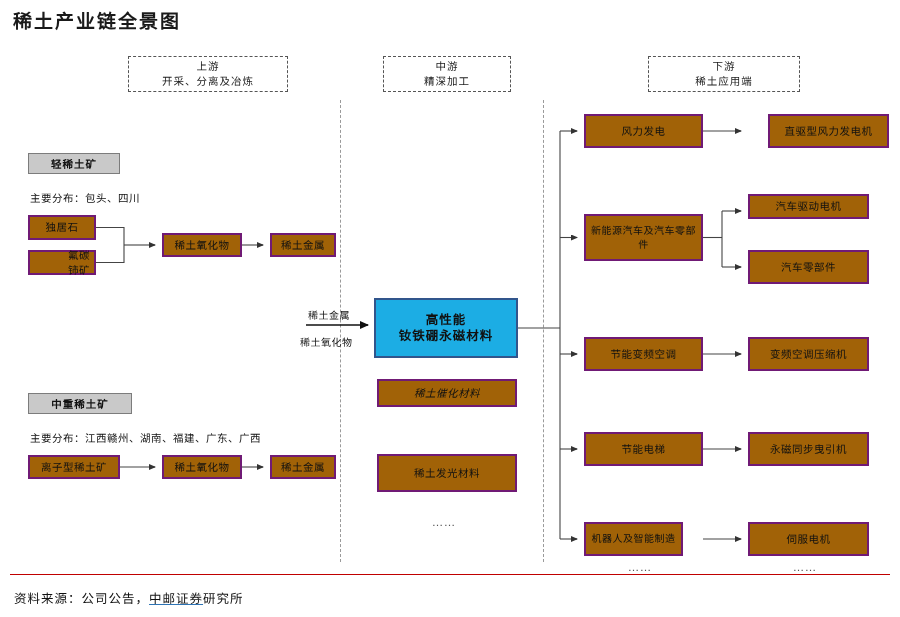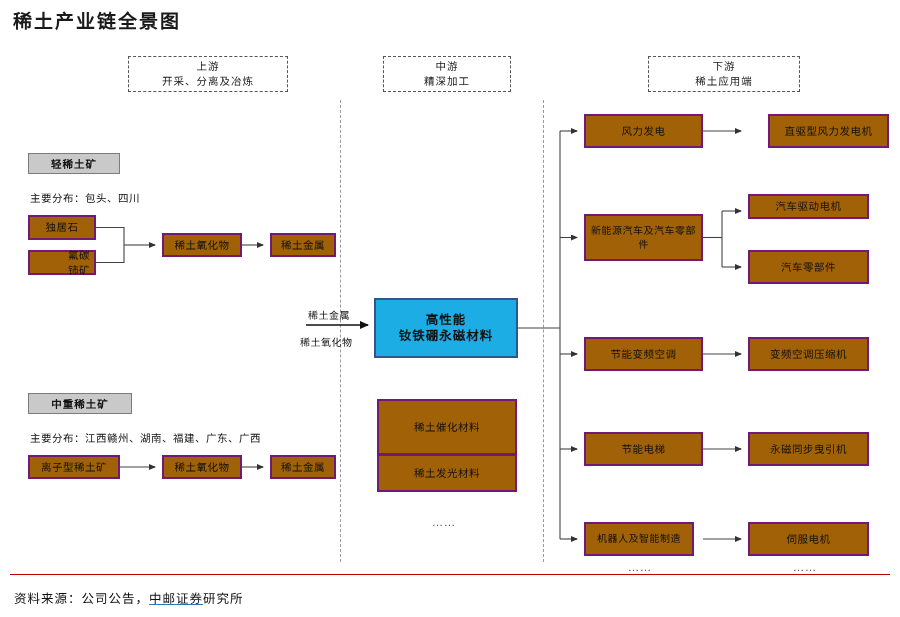--- a/index.html
+++ b/index.html
@@ -212,35 +212,35 @@
   <div class="box" style="left:270px; top:455px; width:66px; height:24px;">稀土金属</div>
 
   <div class="arrow-label" style="left:308px; top:307px;">稀土金属</div>
   <div class="arrow-label" style="left:300px; top:334px;">稀土氧化物</div>
 
   <div class="box highlight" style="left:374px; top:298px; width:144px; height:60px; flex-direction:column;">
     <span>高性能</span>
     <span>钕铁硼永磁材料</span>
   </div>
 
-  <div class="box" style="left:377px; top:399px; width:140px; height:56px;">稀土催化材料</div>
+  <div class="box" style="left:377px; top:379px; width:140px; height:28px;font-style:italic;">稀土催化材料</div>
 
   <div class="box" style="left:377px; top:454px; width:140px; height:38px;">稀土发光材料</div>
 
   <div class="ellipsis" style="left:432px; top:516px;">……</div>
 
   <div class="box" style="left:584px; top:114px; width:119px; height:34px;">风力发电</div>
 
   <div class="box small" style="left:584px; top:214px; width:119px; height:47px;">新能源汽车及汽车零部件</div>
 
   <div class="box" style="left:584px; top:337px; width:119px; height:34px;">节能变频空调</div>
 
   <div class="box" style="left:584px; top:432px; width:119px; height:34px;">节能电梯</div>
 
-  <div class="box small" style="left:584px; top:522px; width:110px; height:34px;">机器人及智能制造</div>
+  <div class="box small" style="left:584px; top:522px; width:99px; height:34px;">机器人及智能制造</div>
 
   <div class="ellipsis" style="left:628px; top:561px;">……</div>
 
   <div class="box" style="left:748px; top:114px; width:121px; height:34px;margin-left:20px;">直驱型风力发电机</div>
 
   <div class="box" style="left:748px; top:194px; width:121px; height:25px;">汽车驱动电机</div>
 
   <div class="box" style="left:748px; top:250px; width:121px; height:34px;">汽车零部件</div>
 
   <div class="box" style="left:748px; top:337px; width:121px; height:34px;">变频空调压缩机</div>

